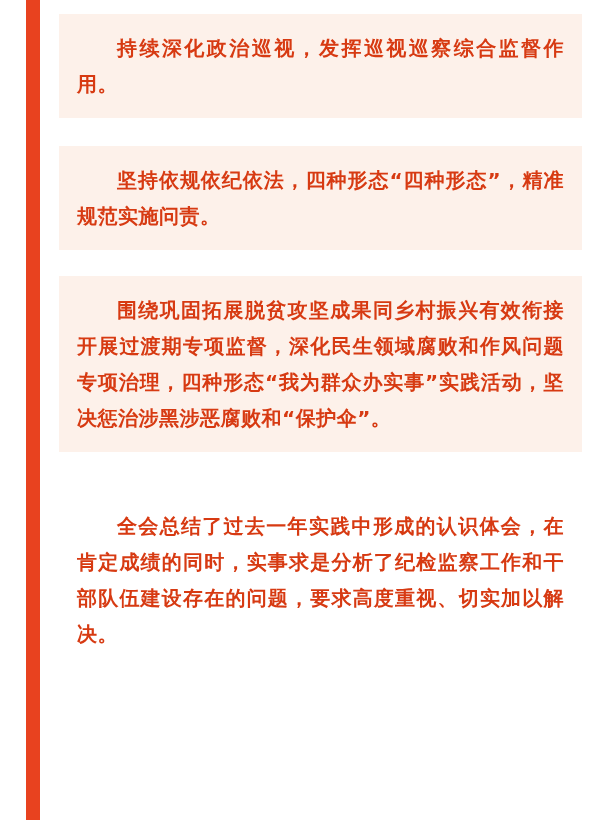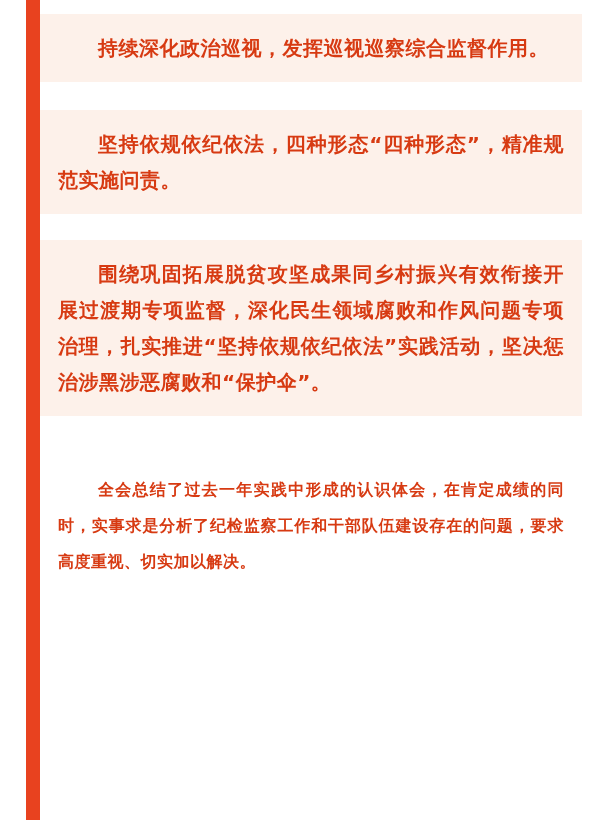--- a/index.html
+++ b/index.html
@@ -31,20 +31,21 @@
     background: #e8421f;
   }
 
   .content {
     position: absolute;
     left: 40px;
     top: 0;
     width: 560px;
     height: 820px;
     box-sizing: border-box;
+    padding-left: 19px;
   }
 
   .card {
     position: relative;
     box-sizing: border-box;
     background: #fdf1ea;
     margin: 0 18px 0 0;
     padding: 16px 18px 16px 18px;
   }
 
@@ -66,21 +67,21 @@
 
   .final-block {
     position: relative;
     box-sizing: border-box;
     padding: 6px 18px 10px 18px;
     margin: 0 18px 0 0;
     background: #ffffff;
   }
   .final-text {
     color: #d73a12;
-    font-size: 16px;
+    font-size: 20px;
     font-weight: bold;
     line-height: 36px;
     text-indent: 40px;
     letter-spacing: 0.5px;
     text-align: justify;
   }
 </style>
 </head>
 <body>
 
@@ -98,21 +99,21 @@
 
     <div class="spacer-2"></div>
 
     <div class="card">
       <div class="card-text">坚持依规依纪依法，四种形态“四种形态”，精准规范实施问责。</div>
     </div>
 
     <div class="spacer-3"></div>
 
     <div class="card">
-      <div class="card-text">围绕巩固拓展脱贫攻坚成果同乡村振兴有效衔接开展过渡期专项监督，深化民生领域腐败和作风问题专项治理，扎实推进“坚持依规依纪依法”实践活动，坚决惩治涉黑涉恶腐败和“保护伞”。</div>
+      <div class="card-text">围绕巩固拓展脱贫攻坚成果同乡村振兴有效衔接开展过渡期专项监督，深化民生领域腐败和作风问题专项治理，四种形态“我为群众办实事”实践活动，坚决惩治涉黑涉恶腐败和“保护伞”。</div>
     </div>
 
     <div class="spacer-4"></div>
 
 
     <div class="spacer-5"></div>
 
     <div class="final-block">
       <div class="final-text">全会总结了过去一年实践中形成的认识体会，在肯定成绩的同时，实事求是分析了纪检监察工作和干部队伍建设存在的问题，要求高度重视、切实加以解决。</div>
     </div>

